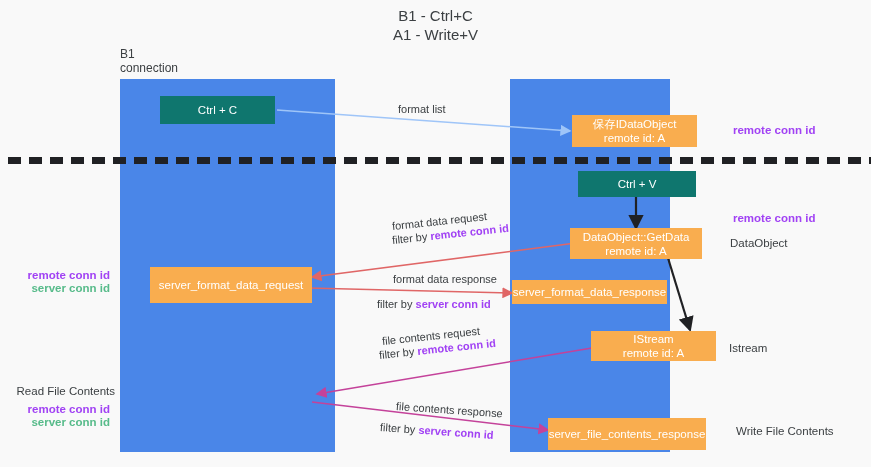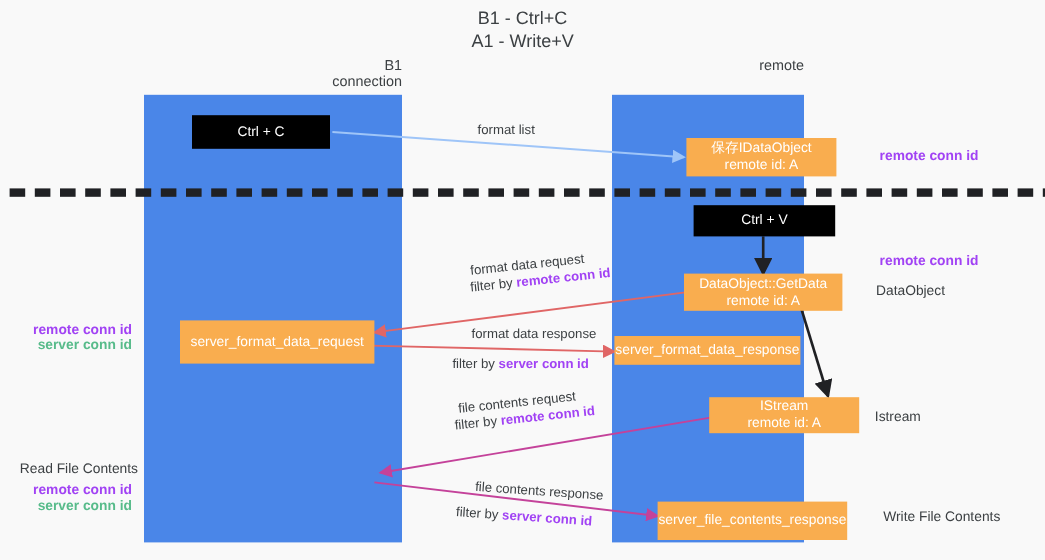--- a/index.html
+++ b/index.html
@@ -14,37 +14,37 @@
   .abs{position:absolute;}
 
   
   .title{
     left:0;top:6px;width:871px;text-align:center;
     font-size:15px;color:#3c4043;line-height:19px;
   }
 
   
   .lane-head{
-    text-align:right;font-size:12px;color:#3c4043;line-height:14px;
+    text-align:left;font-size:12px;color:#3c4043;line-height:14px;
   }
 
   
   .lane{background:#4a86e8;}
   #lane-b1{left:120px;top:79px;width:215px;height:373px;}
   #lane-a1{left:510px;top:79px;width:160px;height:373px;}
 
   
   .box{
     box-sizing:border-box;
     display:flex;align-items:center;justify-content:center;
     flex-direction:column;
     color:#ffffff;font-size:11.5px;line-height:14px;
     text-align:center;
   }
-  .box.green{background:#000000;}
+  .box.green{background:#0f766e;}
   .box.orange{background:#f9ad4f;}
   .box .l2{display:block;}
 
   
   .ann{font-size:11.5px;line-height:14px;color:#3c4043;}
   .ann.purple{color:#a142f4;font-weight:bold;}
   .ann.green{color:#57bb8a;font-weight:bold;}
   .ann.right{text-align:left;}
   .ann.leftcol{text-align:right;}
 
@@ -69,21 +69,20 @@
   <div class="abs title">
     <div>B1 - Ctrl+C</div>
     <div>A1 - Write+V</div>
   </div>
 
   <div class="abs lane-head" style="left:120px;top:47px;width:215px;">
     <div>B1</div>
     <div>connection</div>
   </div>
   <div class="abs lane-head" style="left:510px;top:47px;width:160px;">
-    <div>remote</div>
   </div>
 
   <div class="abs lane" id="lane-b1"></div>
   <div class="abs lane" id="lane-a1"></div>
 
   <svg class="overlay">
     <defs>
       <marker id="ah-blue" markerWidth="7" markerHeight="7" refX="6" refY="3.5" orient="auto">
         <path d="M0,0 L7,3.5 L0,7 Z" fill="#9fc5f8"></path>
       </marker>

